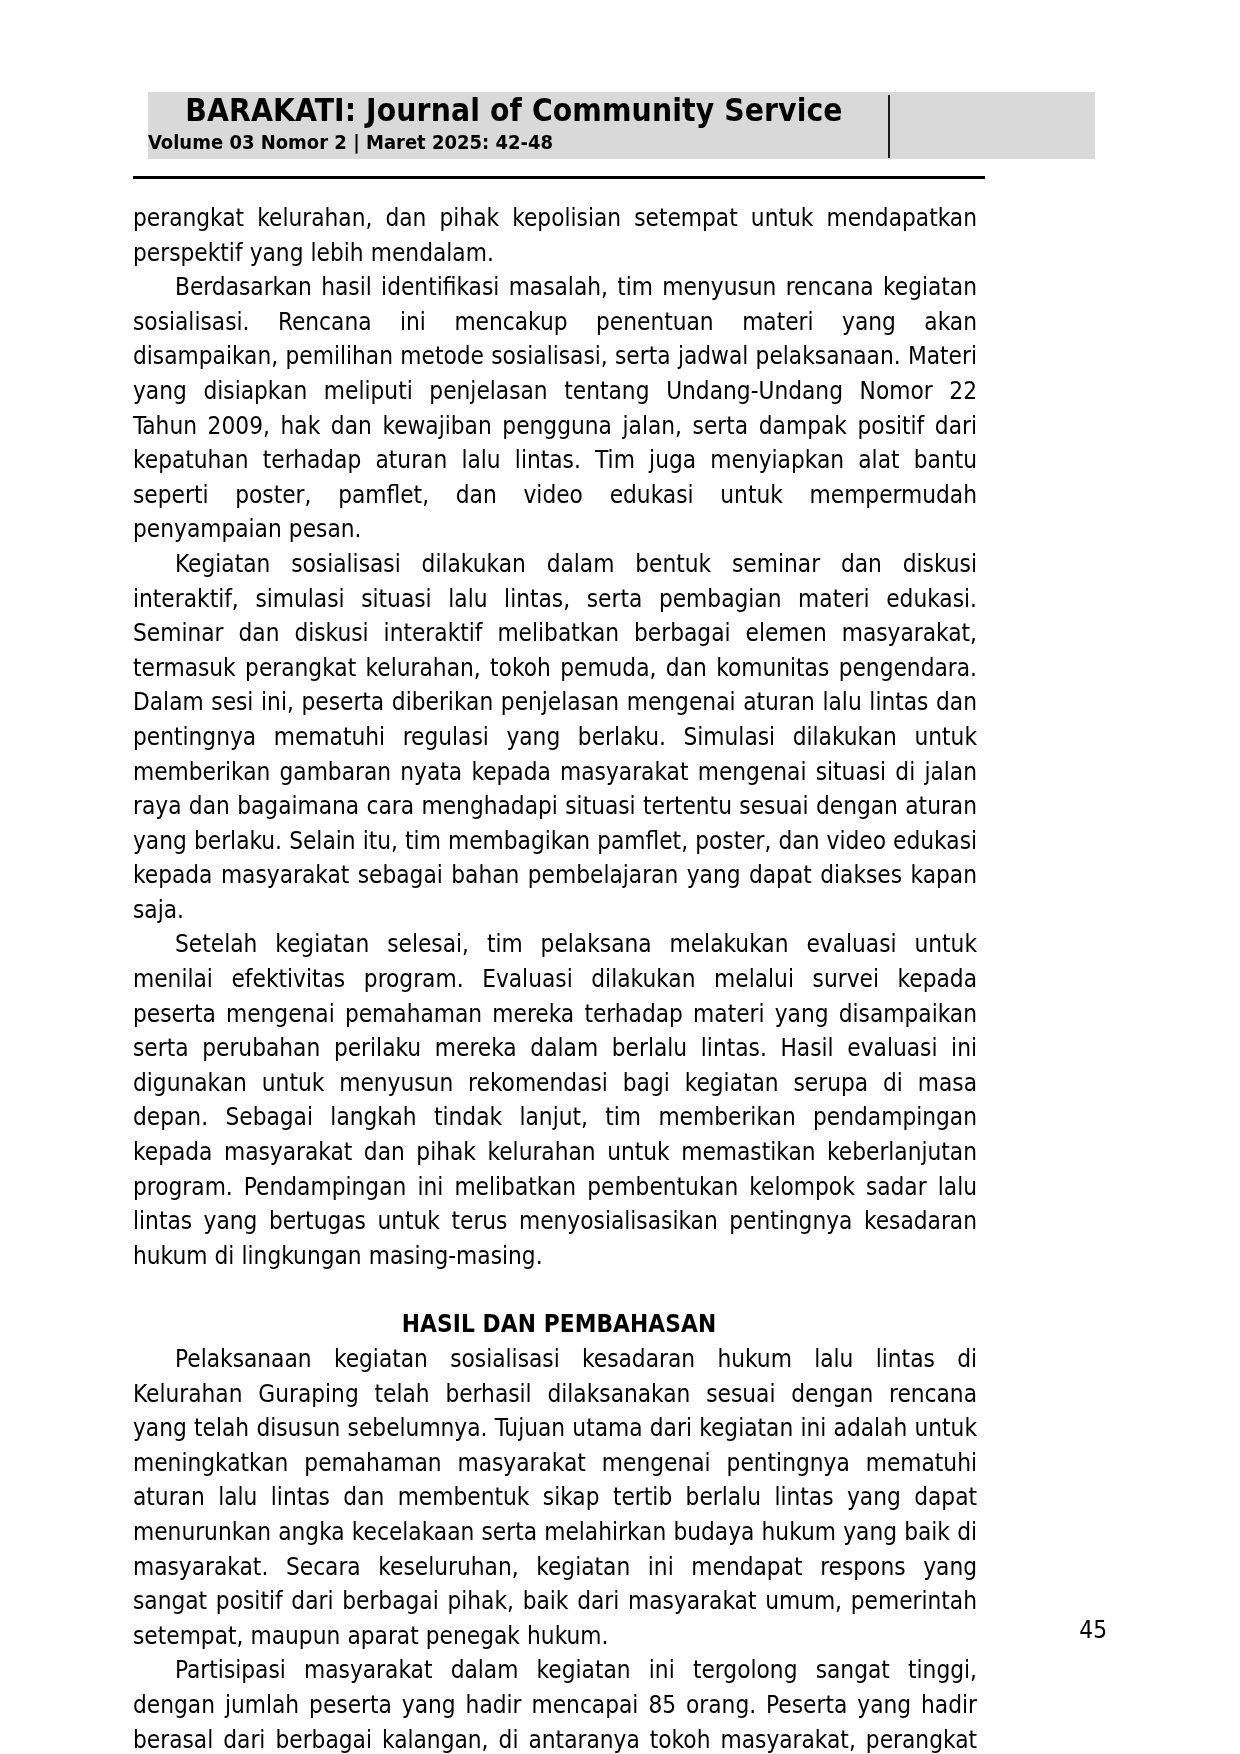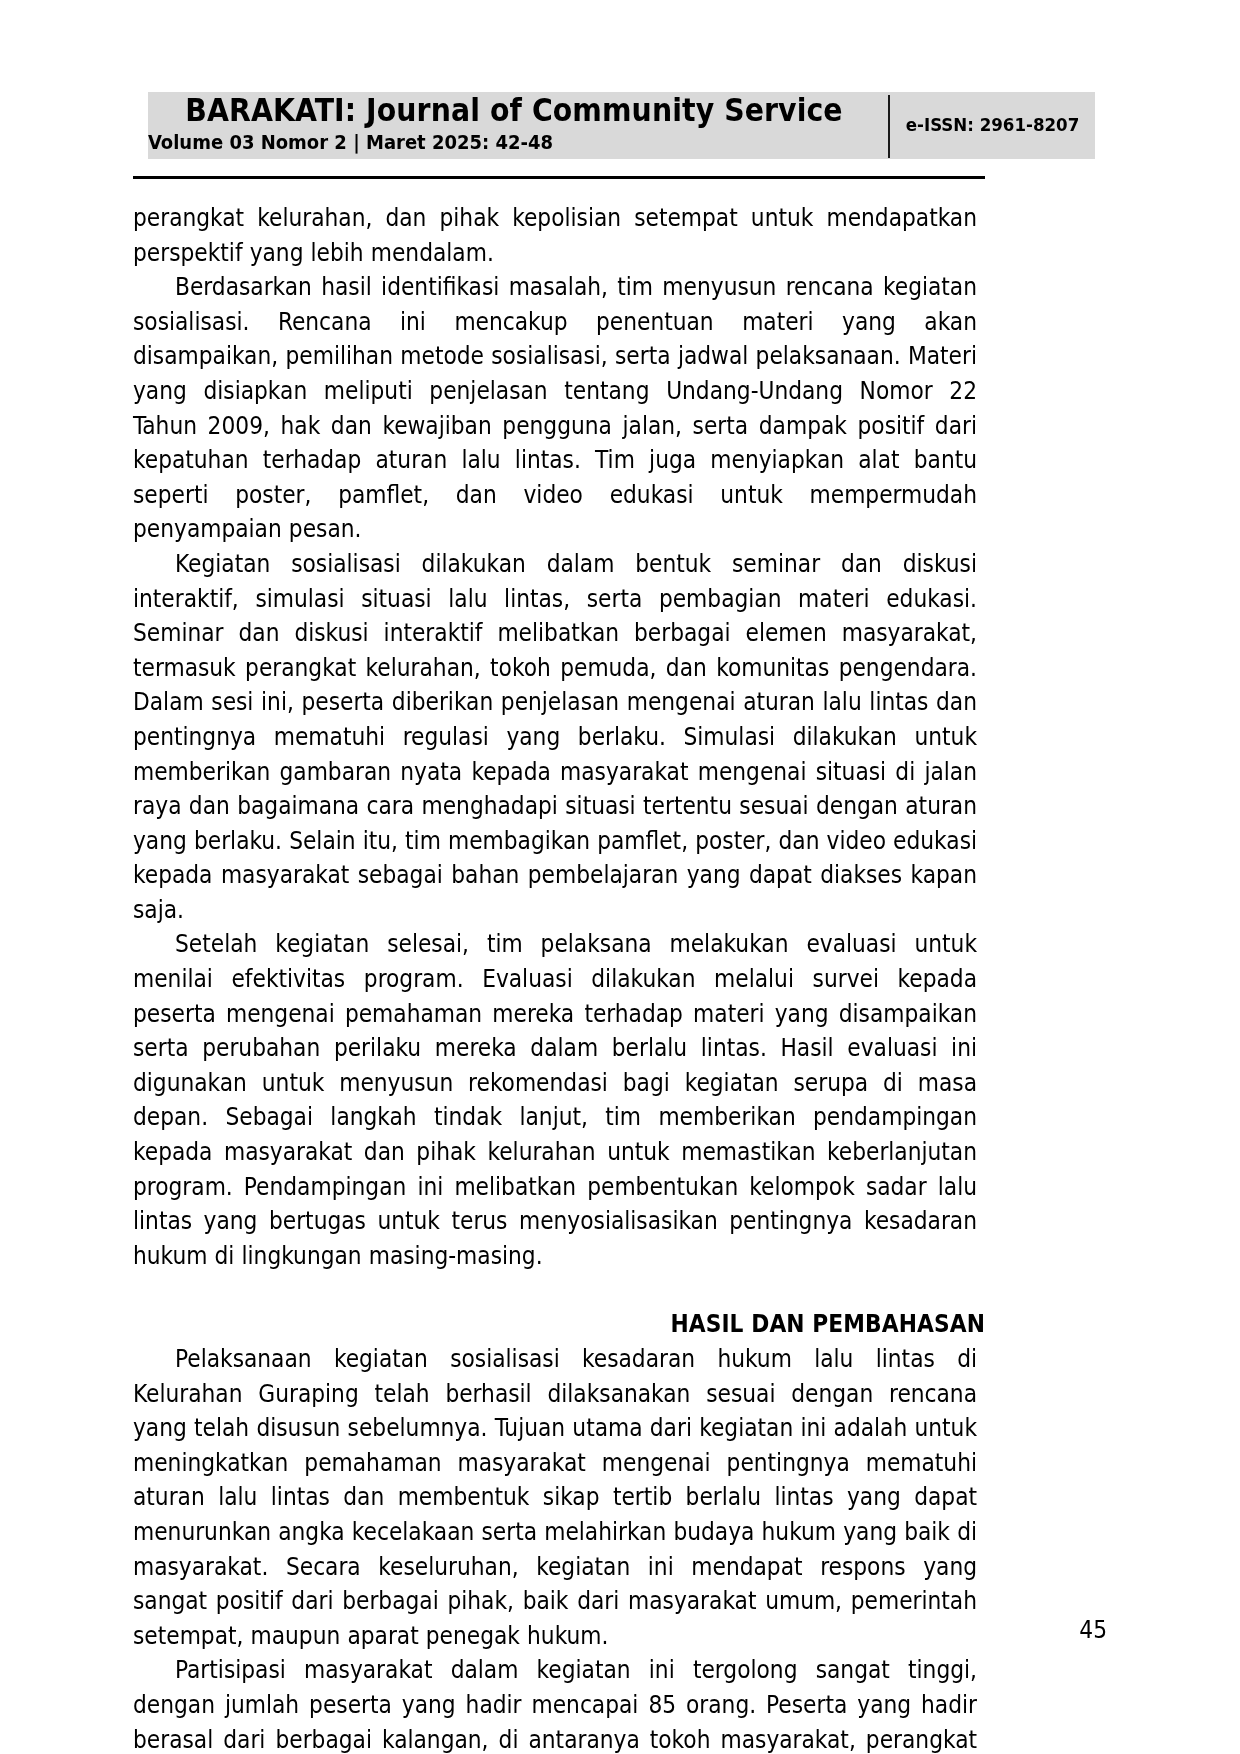--- a/index.html
+++ b/index.html
@@ -108,21 +108,21 @@
   }
   p.indent {
     text-indent: 42px;
   }
 
   h2.section-heading {
     margin: 34px 0 0 0;
     font-size: 24.2px;
     line-height: 34.6px;
     font-weight: 700;
-    text-align: right;
+    text-align: center;
     letter-spacing: 0.1px;
   }
 
   .page-number {
     position: absolute;
     right: 133px;
     bottom: 112px;
     font-size: 24.2px;
     line-height: 1;
     text-align: right;
@@ -132,23 +132,20 @@
 <body>
 
 <div class="page">
 
   <div class="masthead" style="background: rgb(217, 217, 217);">
     <div class="masthead-left">
       <div class="journal-title">BARAKATI: Journal of Community Service</div>
       <div class="journal-issue">Volume 03 Nomor 2 | Maret 2025: 42-48</div>
     </div>
     <div class="masthead-divider"></div>
-    <div class="masthead-right">
-      <div class="eissn">e-ISSN: 2961-8207</div>
-    </div>
   </div>
 
   <div class="rule"></div>
 
   <div class="column">
 
     <p class="body">perangkat kelurahan, dan pihak kepolisian setempat untuk mendapatkan perspektif yang lebih mendalam.</p>
 
     <p class="body indent">Berdasarkan hasil identifikasi masalah, tim menyusun rencana kegiatan sosialisasi. Rencana ini mencakup penentuan materi yang akan disampaikan, pemilihan metode sosialisasi, serta jadwal pelaksanaan. Materi yang disiapkan meliputi penjelasan tentang Undang-Undang Nomor 22 Tahun 2009, hak dan kewajiban pengguna jalan, serta dampak positif dari kepatuhan terhadap aturan lalu lintas. Tim juga menyiapkan alat bantu seperti poster, pamflet, dan video edukasi untuk mempermudah penyampaian pesan.</p>
 

